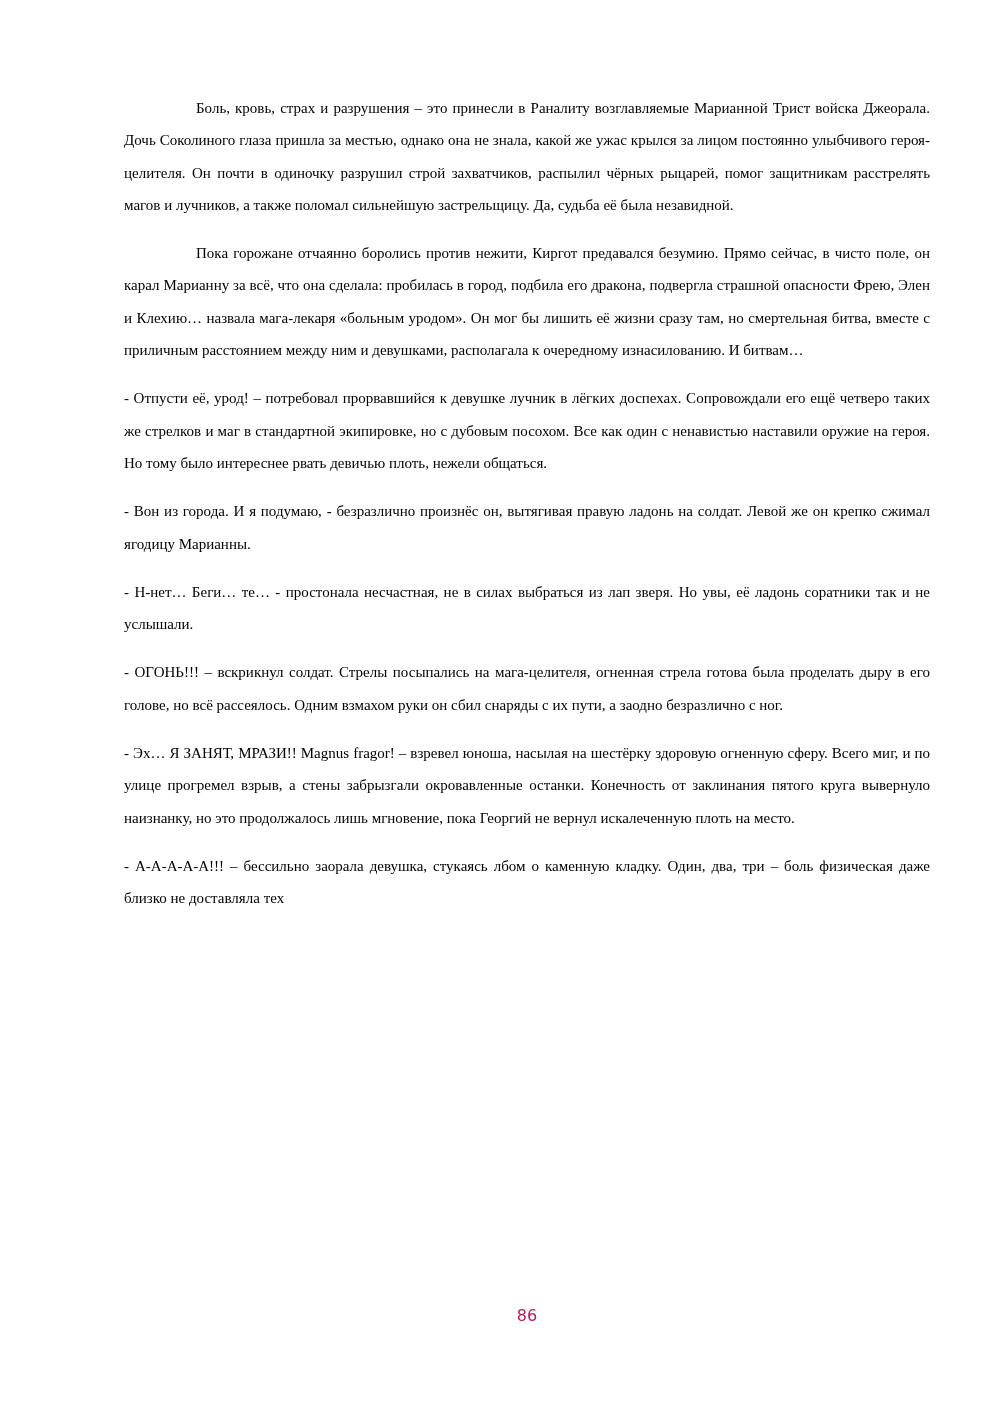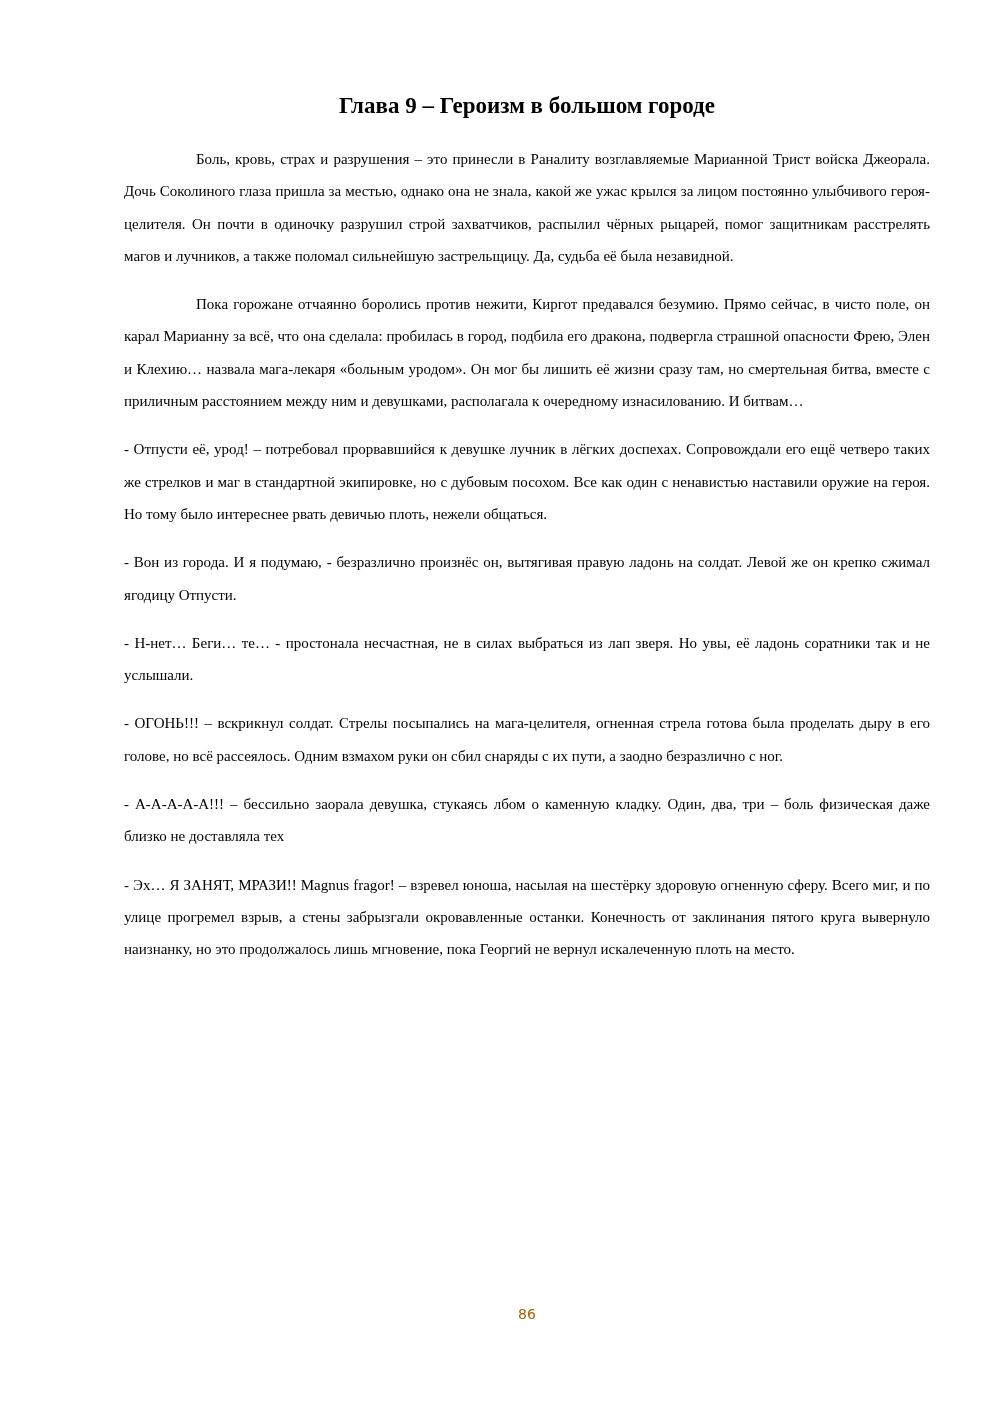--- a/index.html
+++ b/index.html
@@ -38,42 +38,41 @@
   .para.indent {
     text-indent: 72px;
   }
   .page-number {
     position: absolute;
     top: 1306px;
     left: 124px;
     width: 806px;
     text-align: center;
     font-family: "DejaVu Sans", "Liberation Sans", sans-serif;
-    font-size: 14px;
-    color: #a16207;
+    font-size: 16px;
+    color: #be185d;
   }
 </style>
 </head>
 <body>
 
 <div class="page">
   <div class="content">
-    <h1 class="chapter-title">Глава 9 – Героизм в большом городе</h1>
 
     <p class="para indent">Боль, кровь, страх и разрушения – это принесли в Раналиту возглавляемые Марианной Трист войска Джеорала. Дочь Соколиного глаза пришла за местью, однако она не знала, какой же ужас крылся за лицом постоянно улыбчивого героя-целителя. Он почти в одиночку разрушил строй захватчиков, распылил чёрных рыцарей, помог защитникам расстрелять магов и лучников, а также поломал сильнейшую застрельщицу. Да, судьба её была незавидной.</p>
 
     <p class="para indent">Пока горожане отчаянно боролись против нежити, Киргот предавался безумию. Прямо сейчас, в чисто поле, он карал Марианну за всё, что она сделала: пробилась в город, подбила его дракона, подвергла страшной опасности Фрею, Элен и Клехию… назвала мага-лекаря «больным уродом». Он мог бы лишить её жизни сразу там, но смертельная битва, вместе с приличным расстоянием между ним и девушками, располагала к очередному изнасилованию. И битвам…</p>
 
     <p class="para">- Отпусти её, урод! – потребовал прорвавшийся к девушке лучник в лёгких доспехах. Сопровождали его ещё четверо таких же стрелков и маг в стандартной экипировке, но с дубовым посохом. Все как один с ненавистью наставили оружие на героя. Но тому было интереснее рвать девичью плоть, нежели общаться.</p>
 
-    <p class="para">- Вон из города. И я подумаю, - безразлично произнёс он, вытягивая правую ладонь на солдат. Левой же он крепко сжимал ягодицу Отпусти.</p>
+    <p class="para">- Вон из города. И я подумаю, - безразлично произнёс он, вытягивая правую ладонь на солдат. Левой же он крепко сжимал ягодицу Марианны.</p>
 
     <p class="para">- Н-нет… Беги… те… - простонала несчастная, не в силах выбраться из лап зверя. Но увы, её ладонь соратники так и не услышали.</p>
 
     <p class="para">- ОГОНЬ!!! – вскрикнул солдат. Стрелы посыпались на мага-целителя, огненная стрела готова была проделать дыру в его голове, но всё рассеялось. Одним взмахом руки он сбил снаряды с их пути, а заодно безразлично с ног.</p>
 
+    <p class="para">- Эх… Я ЗАНЯТ, МРАЗИ!! Magnus fragor! – взревел юноша, насылая на шестёрку здоровую огненную сферу. Всего миг, и по улице прогремел взрыв, а стены забрызгали окровавленные останки. Конечность от заклинания пятого круга вывернуло наизнанку, но это продолжалось лишь мгновение, пока Георгий не вернул искалеченную плоть на место.</p>
+
     <p class="para">- А-А-А-А-А!!! – бессильно заорала девушка, стукаясь лбом о каменную кладку. Один, два, три – боль физическая даже близко не доставляла тех</p>
-
-    <p class="para">- Эх… Я ЗАНЯТ, МРАЗИ!! Magnus fragor! – взревел юноша, насылая на шестёрку здоровую огненную сферу. Всего миг, и по улице прогремел взрыв, а стены забрызгали окровавленные останки. Конечность от заклинания пятого круга вывернуло наизнанку, но это продолжалось лишь мгновение, пока Георгий не вернул искалеченную плоть на место.</p>
   </div>
 
   <div class="page-number">86</div>
 </div>
 
 </body></html>

